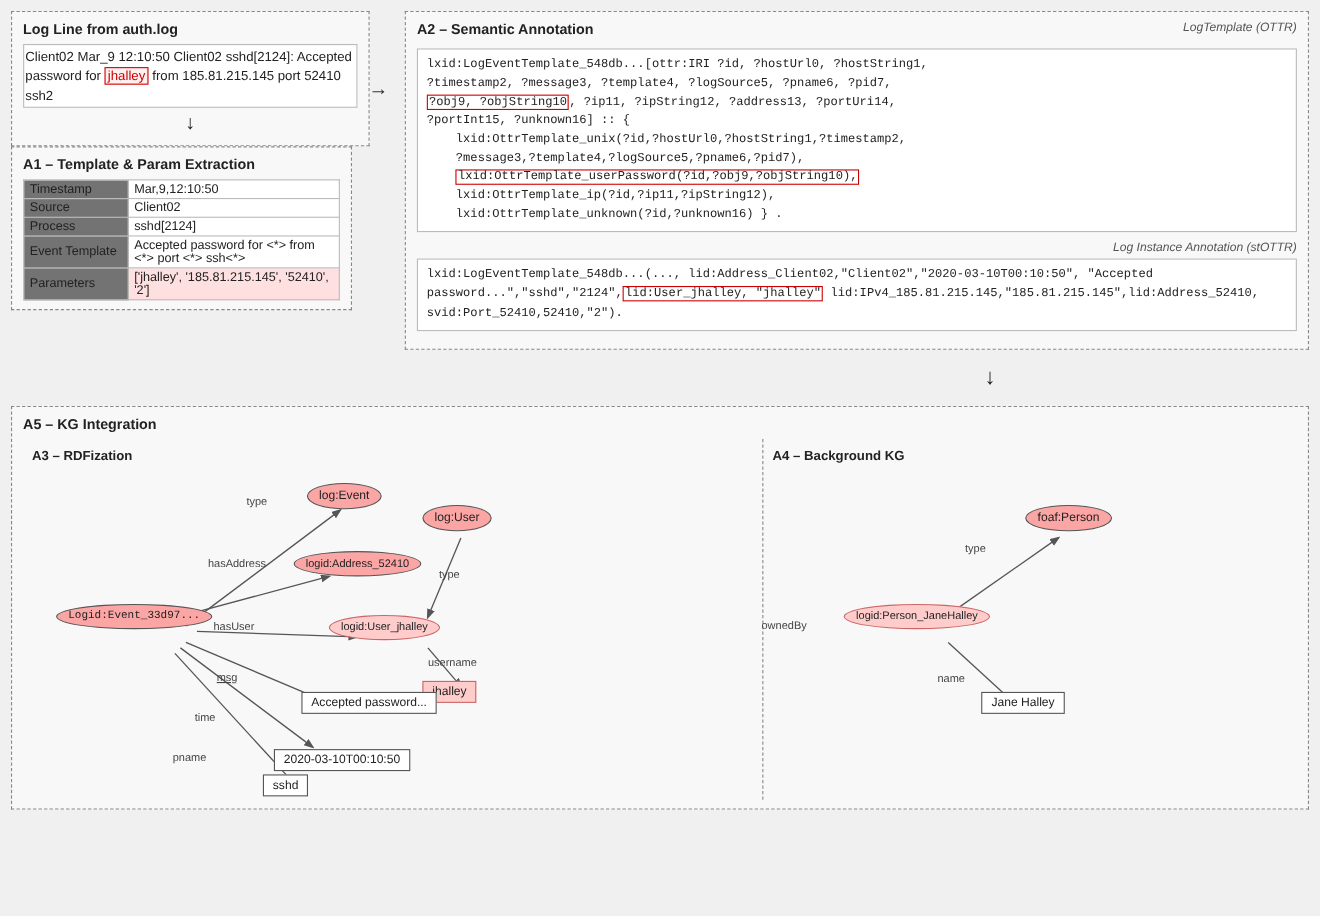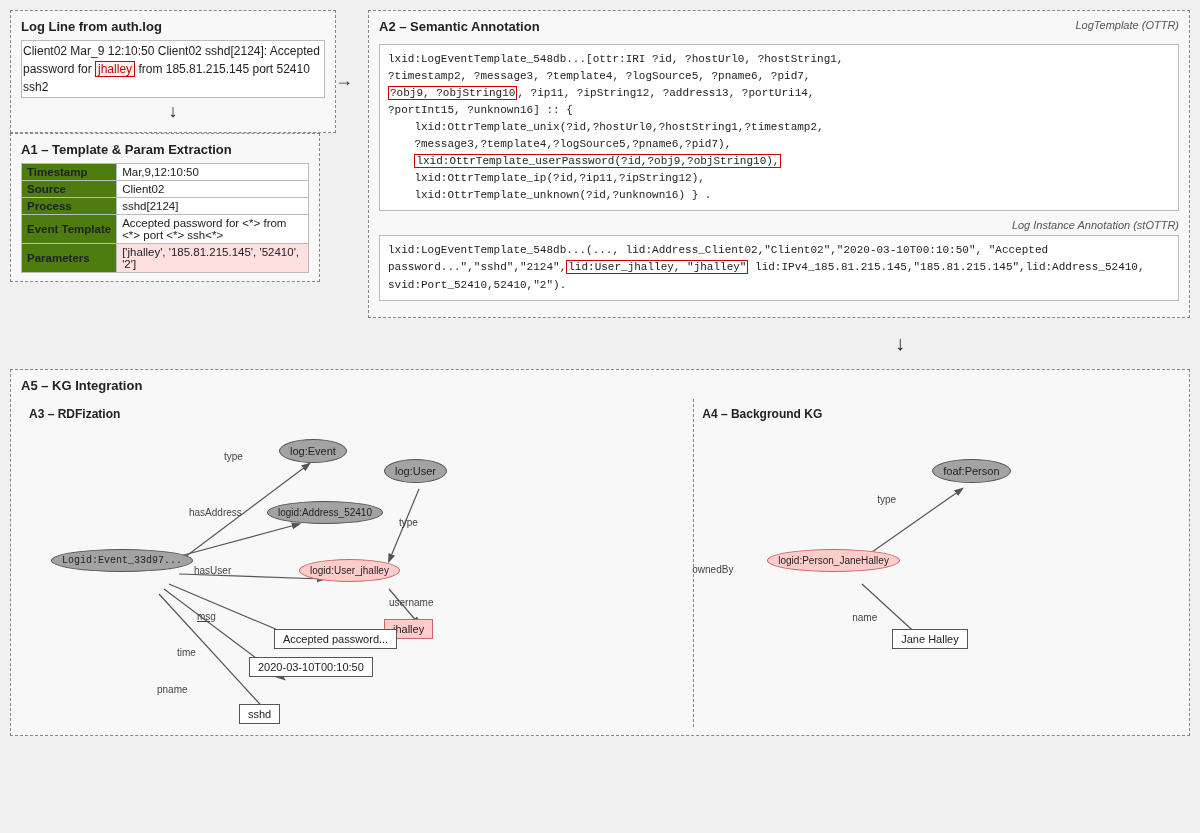--- a/index.html
+++ b/index.html
@@ -62,23 +62,23 @@
       width: 100%;
       border-collapse: collapse;
       font-size: 11.5px;
     }
     .template-table td {
       border: 1px solid #bbb;
       padding: 2px 5px;
       background: white;
     }
     .template-table td:first-child {
-      font-weight: bold;
-      white-space: nowrap;
-      background: #4d7c0f;
+      font-weight: normal;
+      white-space: nowrap;
+      background: #737373;
       width: 95px;
     }
     .template-table td.highlight-cell {
       background: #ffe0e0;
     }
     
     .semantic-box {
       flex: 1;
       min-width: 550px;
     }
@@ -139,21 +139,21 @@
       position: absolute;
       display: flex;
       align-items: center;
       justify-content: center;
       font-size: 11px;
       text-align: center;
     }
     .node-ellipse {
       border: 1.5px solid #555;
       border-radius: 50%;
-      background: #a3a3a3;
+      background: #fca5a5;
       padding: 5px 10px;
       white-space: nowrap;
     }
     .node-ellipse-pink {
       border: 1.5px solid #cc6666;
       border-radius: 50%;
       background: #ffcccc;
       padding: 5px 10px;
       white-space: nowrap;
     }
@@ -347,21 +347,21 @@
           </div>
 
           <div class="node" style="left:355px; top:190px;">
             <div class="node-rect-pink">jhalley</div>
           </div>
 
           <div class="node" style="left:245px; top:200px;">
             <div class="node-rect">Accepted password...</div>
           </div>
 
-          <div class="node" style="left:220px; top:228px;">
+          <div class="node" style="left:220px; top:252px;">
             <div class="node-rect">2020-03-10T00:10:50</div>
           </div>
 
           <div class="node" style="left:210px; top:275px;">
             <div class="node-rect">sshd</div>
           </div>
 
           <div class="edge-label" style="left:195px; top:22px;">type</div>
           <div class="edge-label" style="left:160px; top:78px;">hasAddress</div>
           <div class="edge-label" style="left:165px; top:136px;">hasUser</div>

